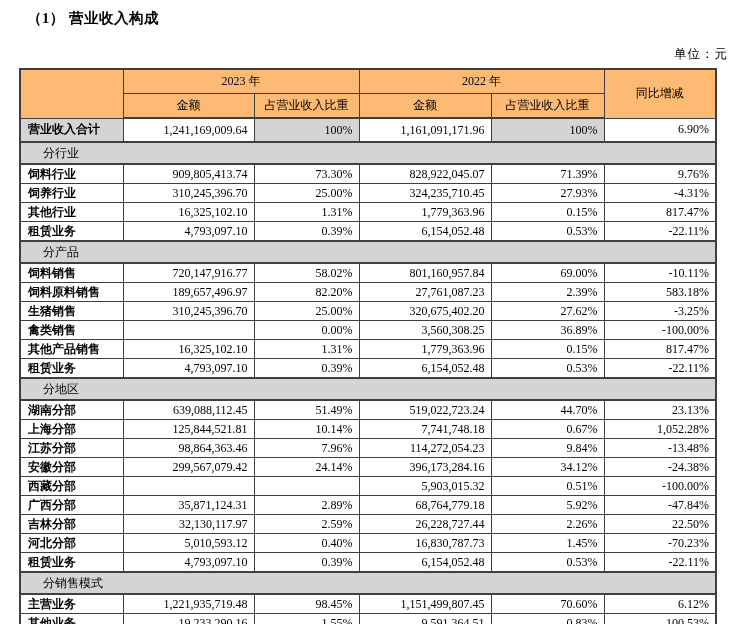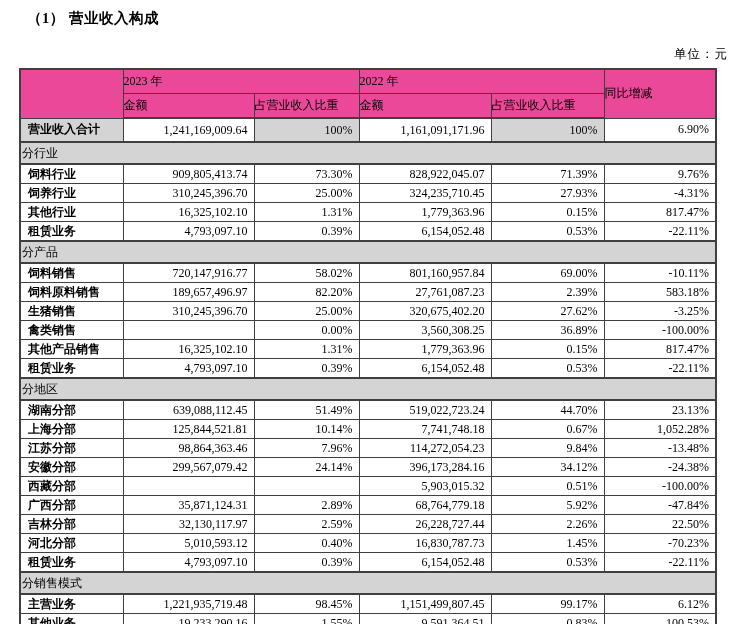--- a/index.html
+++ b/index.html
@@ -35,34 +35,34 @@
   }
   .rev th, .rev td {
     border: 1px solid #3f3f3f;
     font-size: 12px;
     font-weight: normal;
     padding: 0;
     overflow: hidden;
     white-space: nowrap;
   }
   .rev thead th {
-    background: #ec4899;
-    text-align: left;
+    background: #fdba74;
+    text-align: center;
     height: 23px;
   }
   .rev thead tr.sub th { border-bottom: 2px solid #3f3f3f; }
   .rev td.lbl { text-align: left; padding-left: 7px; font-weight: bold; }
   .rev td.num { text-align: right; padding-right: 6px; }
   .rev tr.total-row td { height: 22px; }
   .rev tr.data-row td { height: 18px; }
   .rev tr.section-row td {
     background: #d4d4d4;
     height: 20px;
     text-align: left;
-    padding-left: 1px;
+    padding-left: 22px;
     border-top: 2px solid #3f3f3f;
     border-bottom: 2px solid #3f3f3f;
   }
   .rev .shade { background: #d4d4d4; }
 </style>
 </head>
 <body>
 
 <div class="page">
   <div class="doc-title">（1） 营业收入构成</div>
@@ -262,21 +262,21 @@
           <td class="num">-22.11%</td>
         </tr>
         <tr class="section-row">
           <td colspan="6">分销售模式</td>
         </tr>
         <tr class="data-row">
           <td class="lbl">主营业务</td>
           <td class="num">1,221,935,719.48</td>
           <td class="num">98.45%</td>
           <td class="num">1,151,499,807.45</td>
-          <td class="num">99.17%</td>
+          <td class="num">70.60%</td>
           <td class="num">6.12%</td>
         </tr>
         <tr class="data-row">
           <td class="lbl">其他业务</td>
           <td class="num">19,233,290.16</td>
           <td class="num">1.55%</td>
           <td class="num">9,591,364.51</td>
           <td class="num">0.83%</td>
           <td class="num">100.53%</td>
         </tr>

